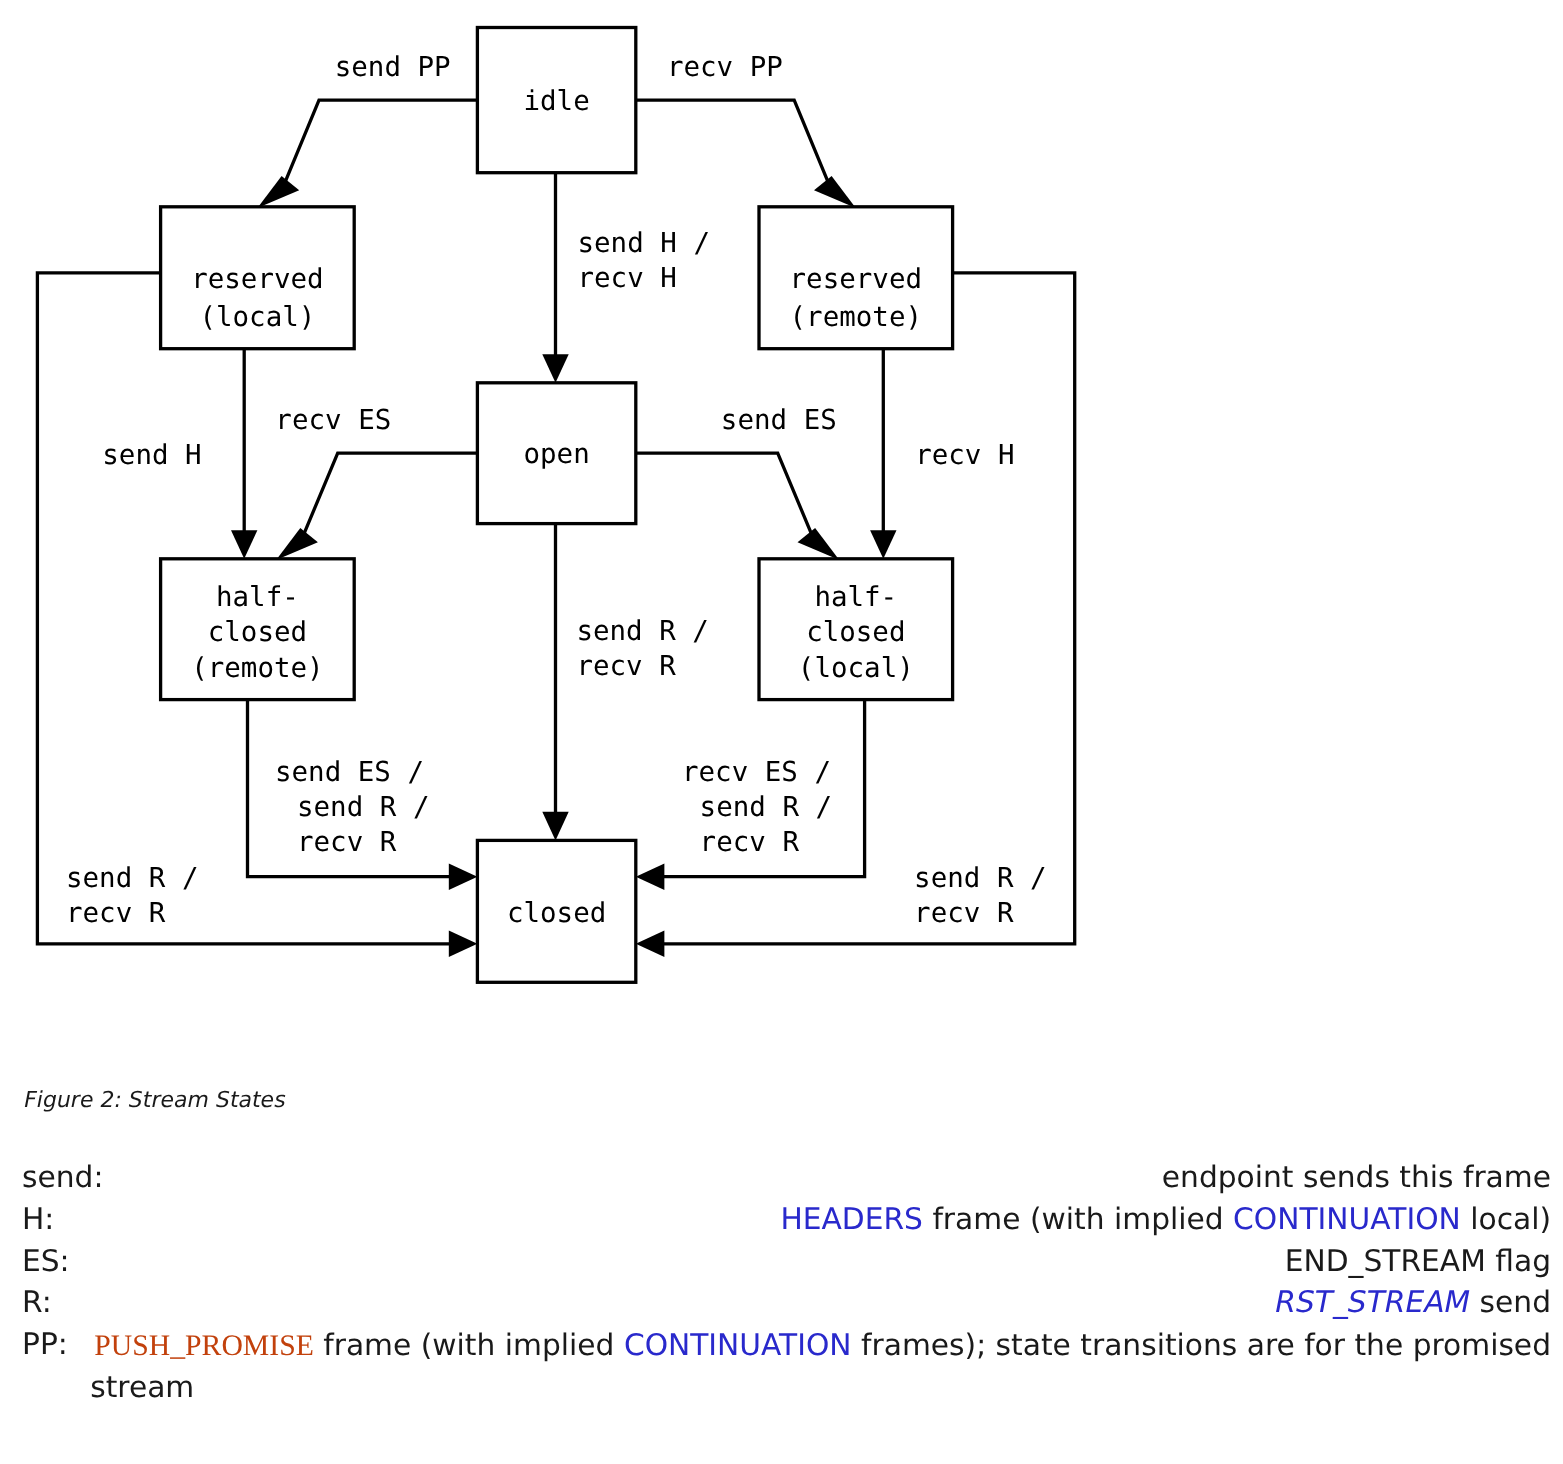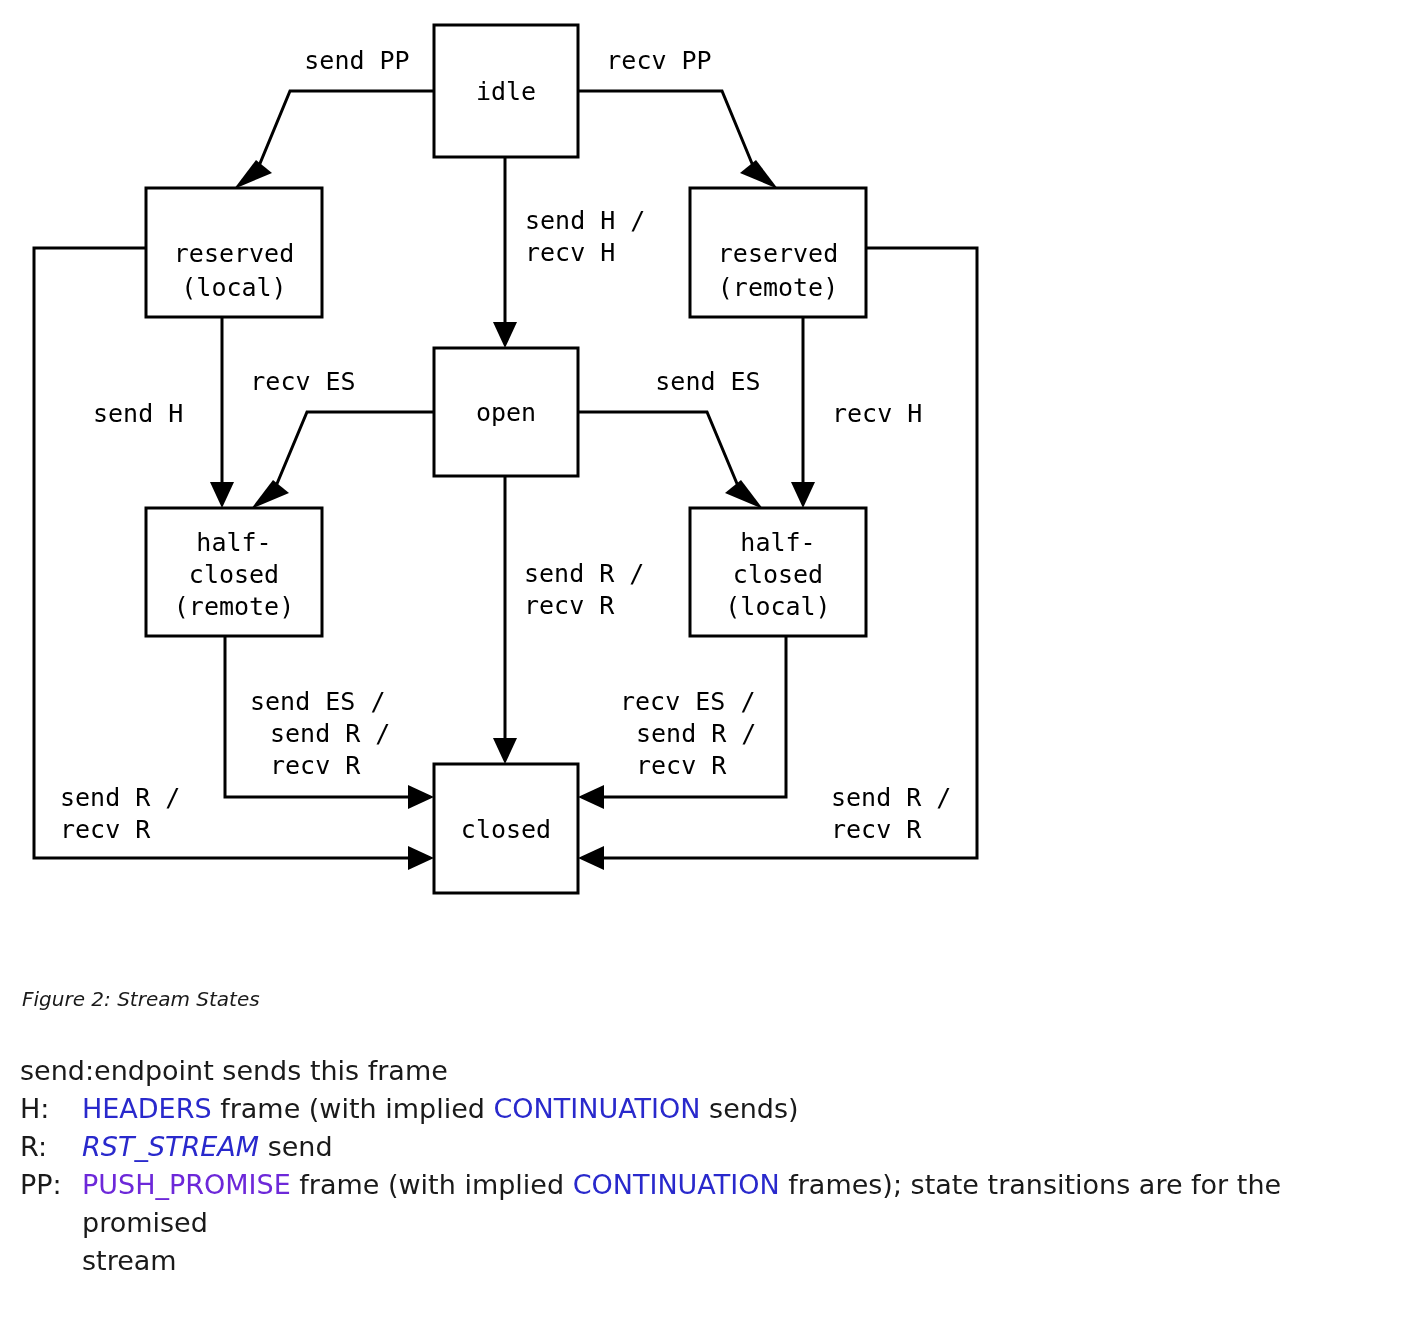--- a/index.html
+++ b/index.html
@@ -80,20 +80,21 @@
     color: #1a1a1a;
     font-family: "DejaVu Sans", sans-serif;
   }
   .legend-key {
     flex: 0 0 auto;
     min-width: 62px;
     white-space: nowrap;
   }
   .legend-desc {
     flex: 1 1 auto;
+    text-align: right;
   }
   .legend-desc .lnk {
     color: #2929cc;
   }
   .legend-cont {
     padding-left: 62px;
     font-size: 27px;
     line-height: 38px;
     color: #1a1a1a;
   }
@@ -258,25 +259,29 @@
 
 <div id="legend">
   <div id="figure-caption">Figure 2: Stream States</div>
   <div id="legend-list">
       <div class="legend-row">
         <span class="legend-key">send:</span>
         <span class="legend-desc"><span>endpoint sends this frame</span></span>
       </div>
       <div class="legend-row">
         <span class="legend-key">H:</span>
-        <span class="legend-desc"><span class="lnk" style="color: rgb(41, 41, 204);">HEADERS</span><span> frame (with implied </span><span class="lnk" style="color: rgb(41, 41, 204);">CONTINUATION</span><span> sends)</span></span>
+        <span class="legend-desc"><span class="lnk" style="color: rgb(41, 41, 204);">HEADERS</span><span> frame (with implied </span><span class="lnk" style="color: rgb(41, 41, 204);">CONTINUATION</span><span> local)</span></span>
+      </div>
+      <div class="legend-row">
+        <span class="legend-key">ES:</span>
+        <span class="legend-desc"><span>END_STREAM flag</span></span>
       </div>
       <div class="legend-row">
         <span class="legend-key">R:</span>
         <span class="legend-desc"><span class="lnk" style="color: rgb(41, 41, 204); font-style: italic;">RST_STREAM</span><span> send</span></span>
       </div>
       <div class="legend-row">
         <span class="legend-key">PP:</span>
-        <span class="legend-desc"><span class="lnk" style="color: #6d28d9;">PUSH_PROMISE</span><span> frame (with implied </span><span class="lnk" style="color: rgb(41, 41, 204);">CONTINUATION</span><span> frames); state transitions are for the promised</span></span>
+        <span class="legend-desc"><span class="lnk" style="color: #c2410c; font-family: Liberation Serif, serif;">PUSH_PROMISE</span><span> frame (with implied </span><span class="lnk" style="color: rgb(41, 41, 204);">CONTINUATION</span><span> frames); state transitions are for the promised</span></span>
       </div>
       <div class="legend-cont">stream</div>
     </div>
 </div>
 
 </body></html>

